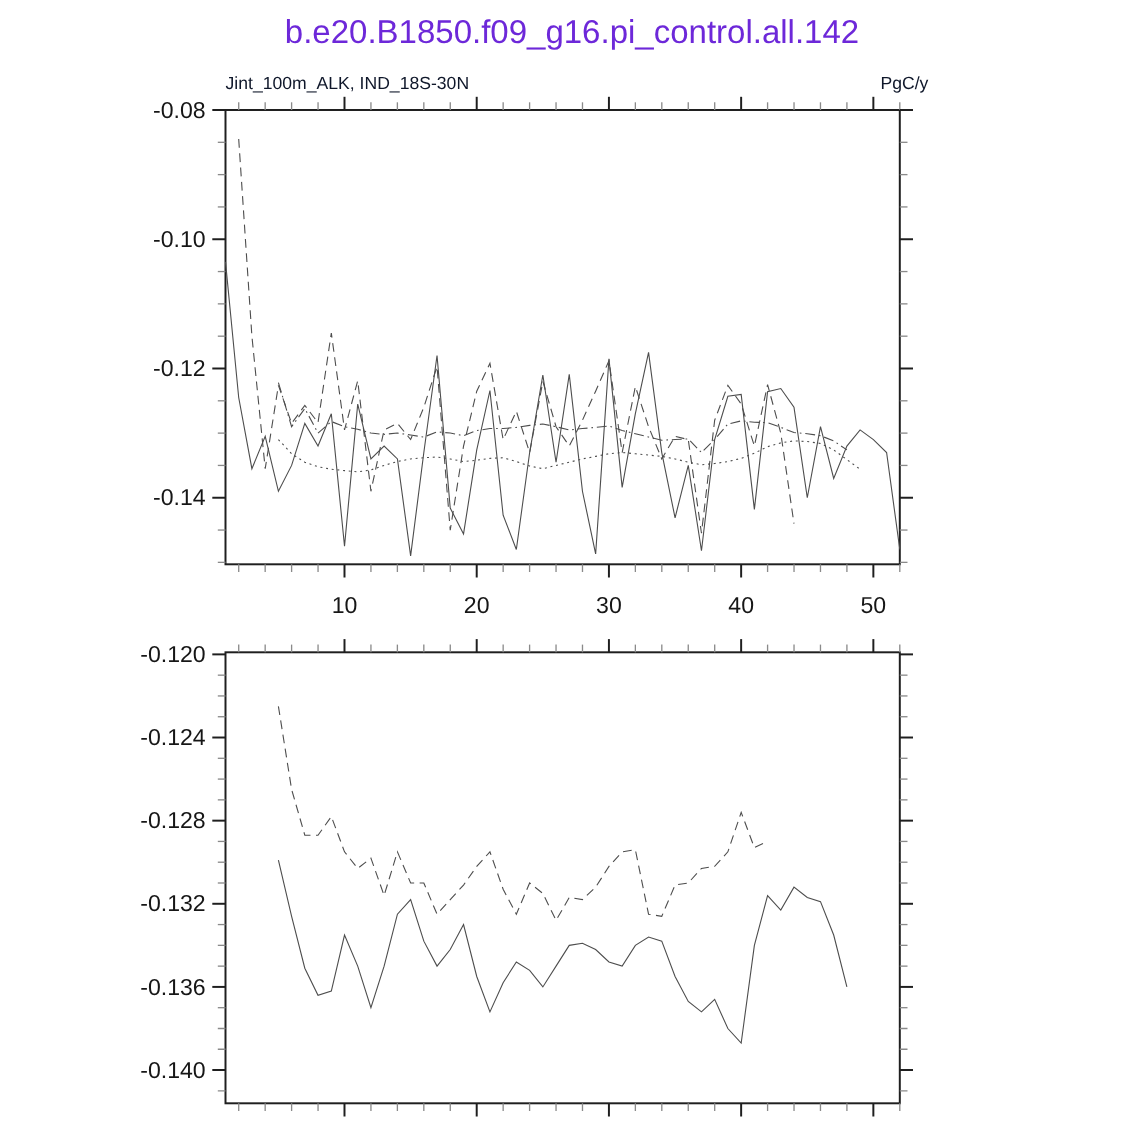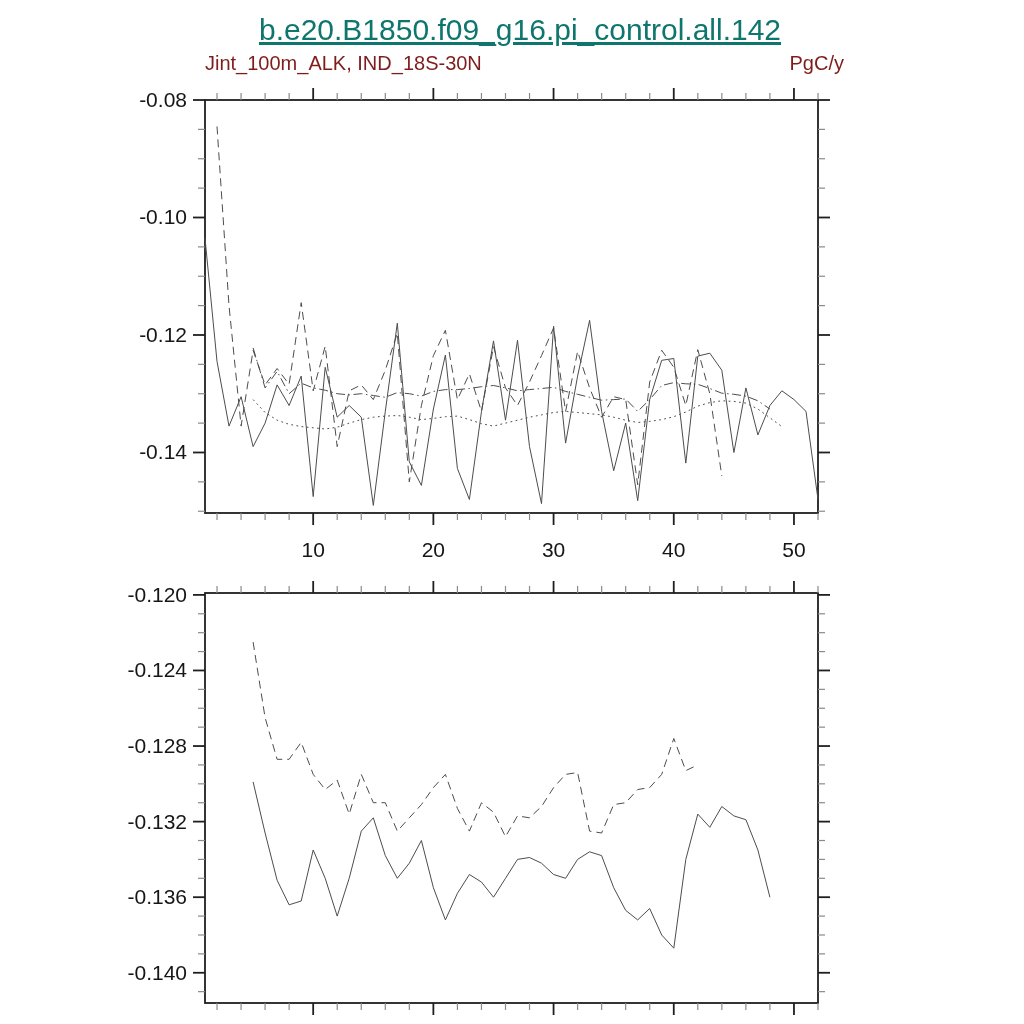--- a/index.html
+++ b/index.html
@@ -4,23 +4,23 @@
 <style>
   html,body{margin:0;padding:0;}
   body{
     width:1024px;height:1024px;position:relative;overflow:hidden;
     background:#ffffff;
     font-family:"Liberation Sans", sans-serif;
     color:#111;
   }
   .title{
     position:absolute;top:13px;left:520px;transform:translateX(-50%);
-    font-size:30px;letter-spacing:0px;white-space:nowrap;color:#0f766e;text-decoration:underline;
+    font-size:30px;letter-spacing:0px;white-space:nowrap;color:#6d28d9;
   }
-  .sub{position:absolute;top:52px;font-size:20px;white-space:nowrap;color:#7f1d1d;}
+  .sub{position:absolute;top:68px;font-size:16px;white-space:nowrap;color:#0f172a;}
   .sub.left{left:205px;}
   .sub.right{right:180px;text-align:center;}
   svg{position:absolute;left:0;top:0;}
   svg text{font-family:"Liberation Sans", sans-serif;font-size:21px;fill:#161616;}
 </style>
 </head>
 <body>
 
 <div class="title">b.e20.B1850.f09_g16.pi_control.all.142</div>
 <div class="sub left">Jint_100m_ALK, IND_18S-30N</div>

